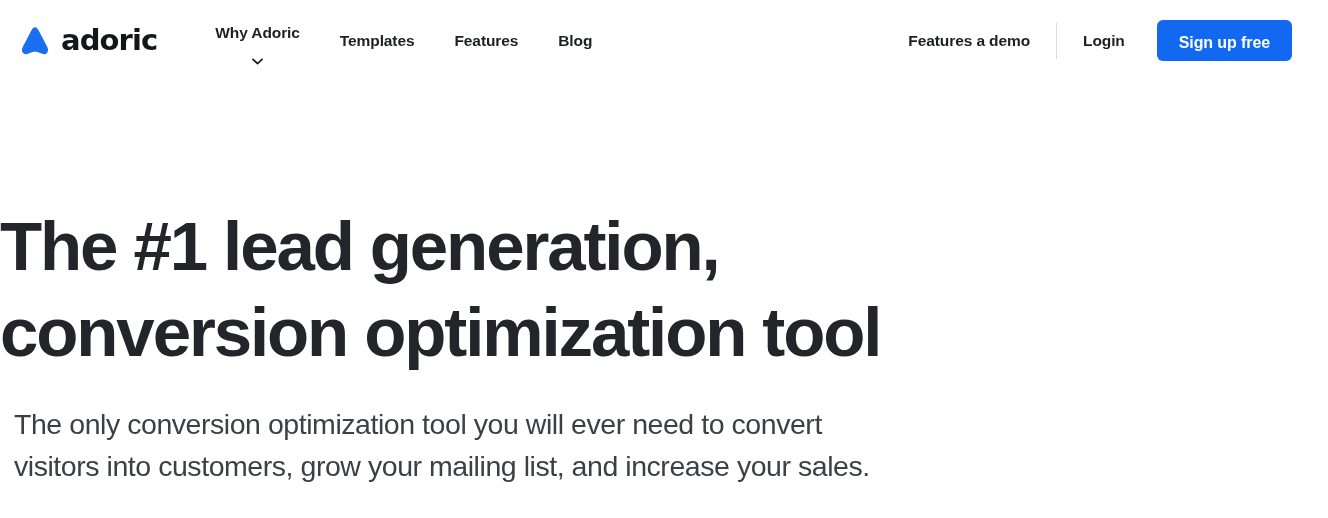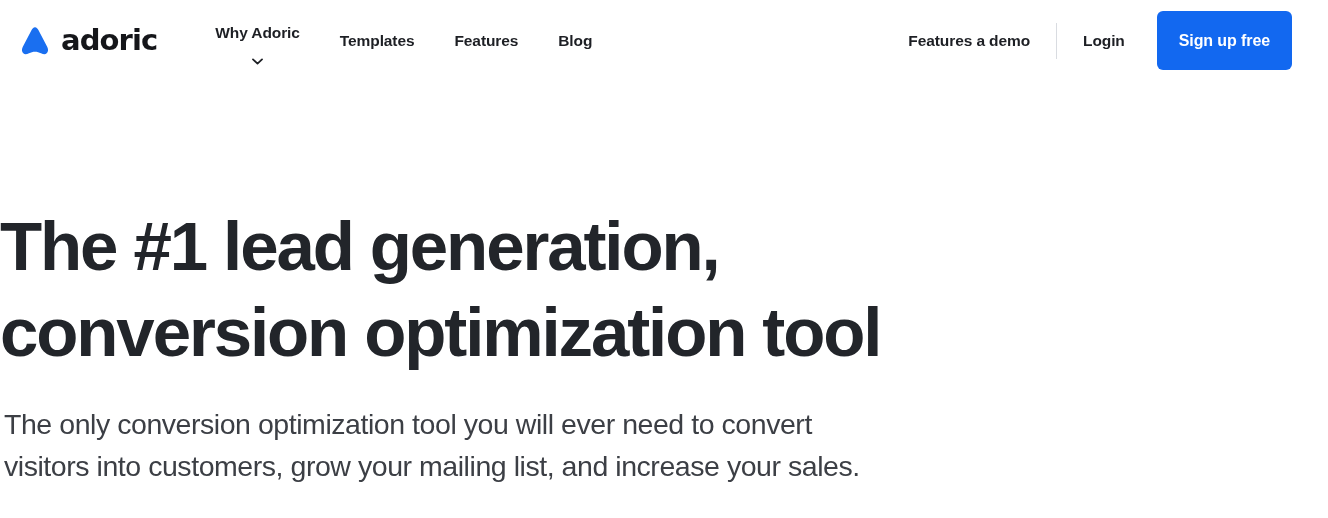--- a/index.html
+++ b/index.html
@@ -107,21 +107,21 @@
   }
   .cta-button {
     margin-left: 32px;
     background: #1268f0;
     color: #ffffff;
     font-size: 16px;
     font-weight: 700;
     border: none;
     border-radius: 6px;
     padding: 0 22px;
-    height: 59px;
+    height: 41px;
     line-height: 45px;
     cursor: pointer;
     white-space: nowrap;
     font-family: inherit;
     letter-spacing: -0.1px;
   }
 
   
   .hero {
     padding-top: 123px;
@@ -131,21 +131,21 @@
     margin: 0;
     font-size: 69px;
     line-height: 86px;
     font-weight: 700;
     letter-spacing: -2.1px;
     color: #22252a;
     font-family: "Liberation Sans", "DejaVu Sans", sans-serif;
   }
   .hero-title .title-line { display: block; }
   .hero-subtitle {
-    margin: 27px 0 0 4px;
+    margin: 27px 0 0 14px;
     font-size: 28.5px;
     line-height: 42px;
     font-weight: 400;
     color: #3c3f45;
     letter-spacing: -0.45px;
   }
   .hero-subtitle .sub-line { display: block; }
 </style>
 </head>
 <body>

